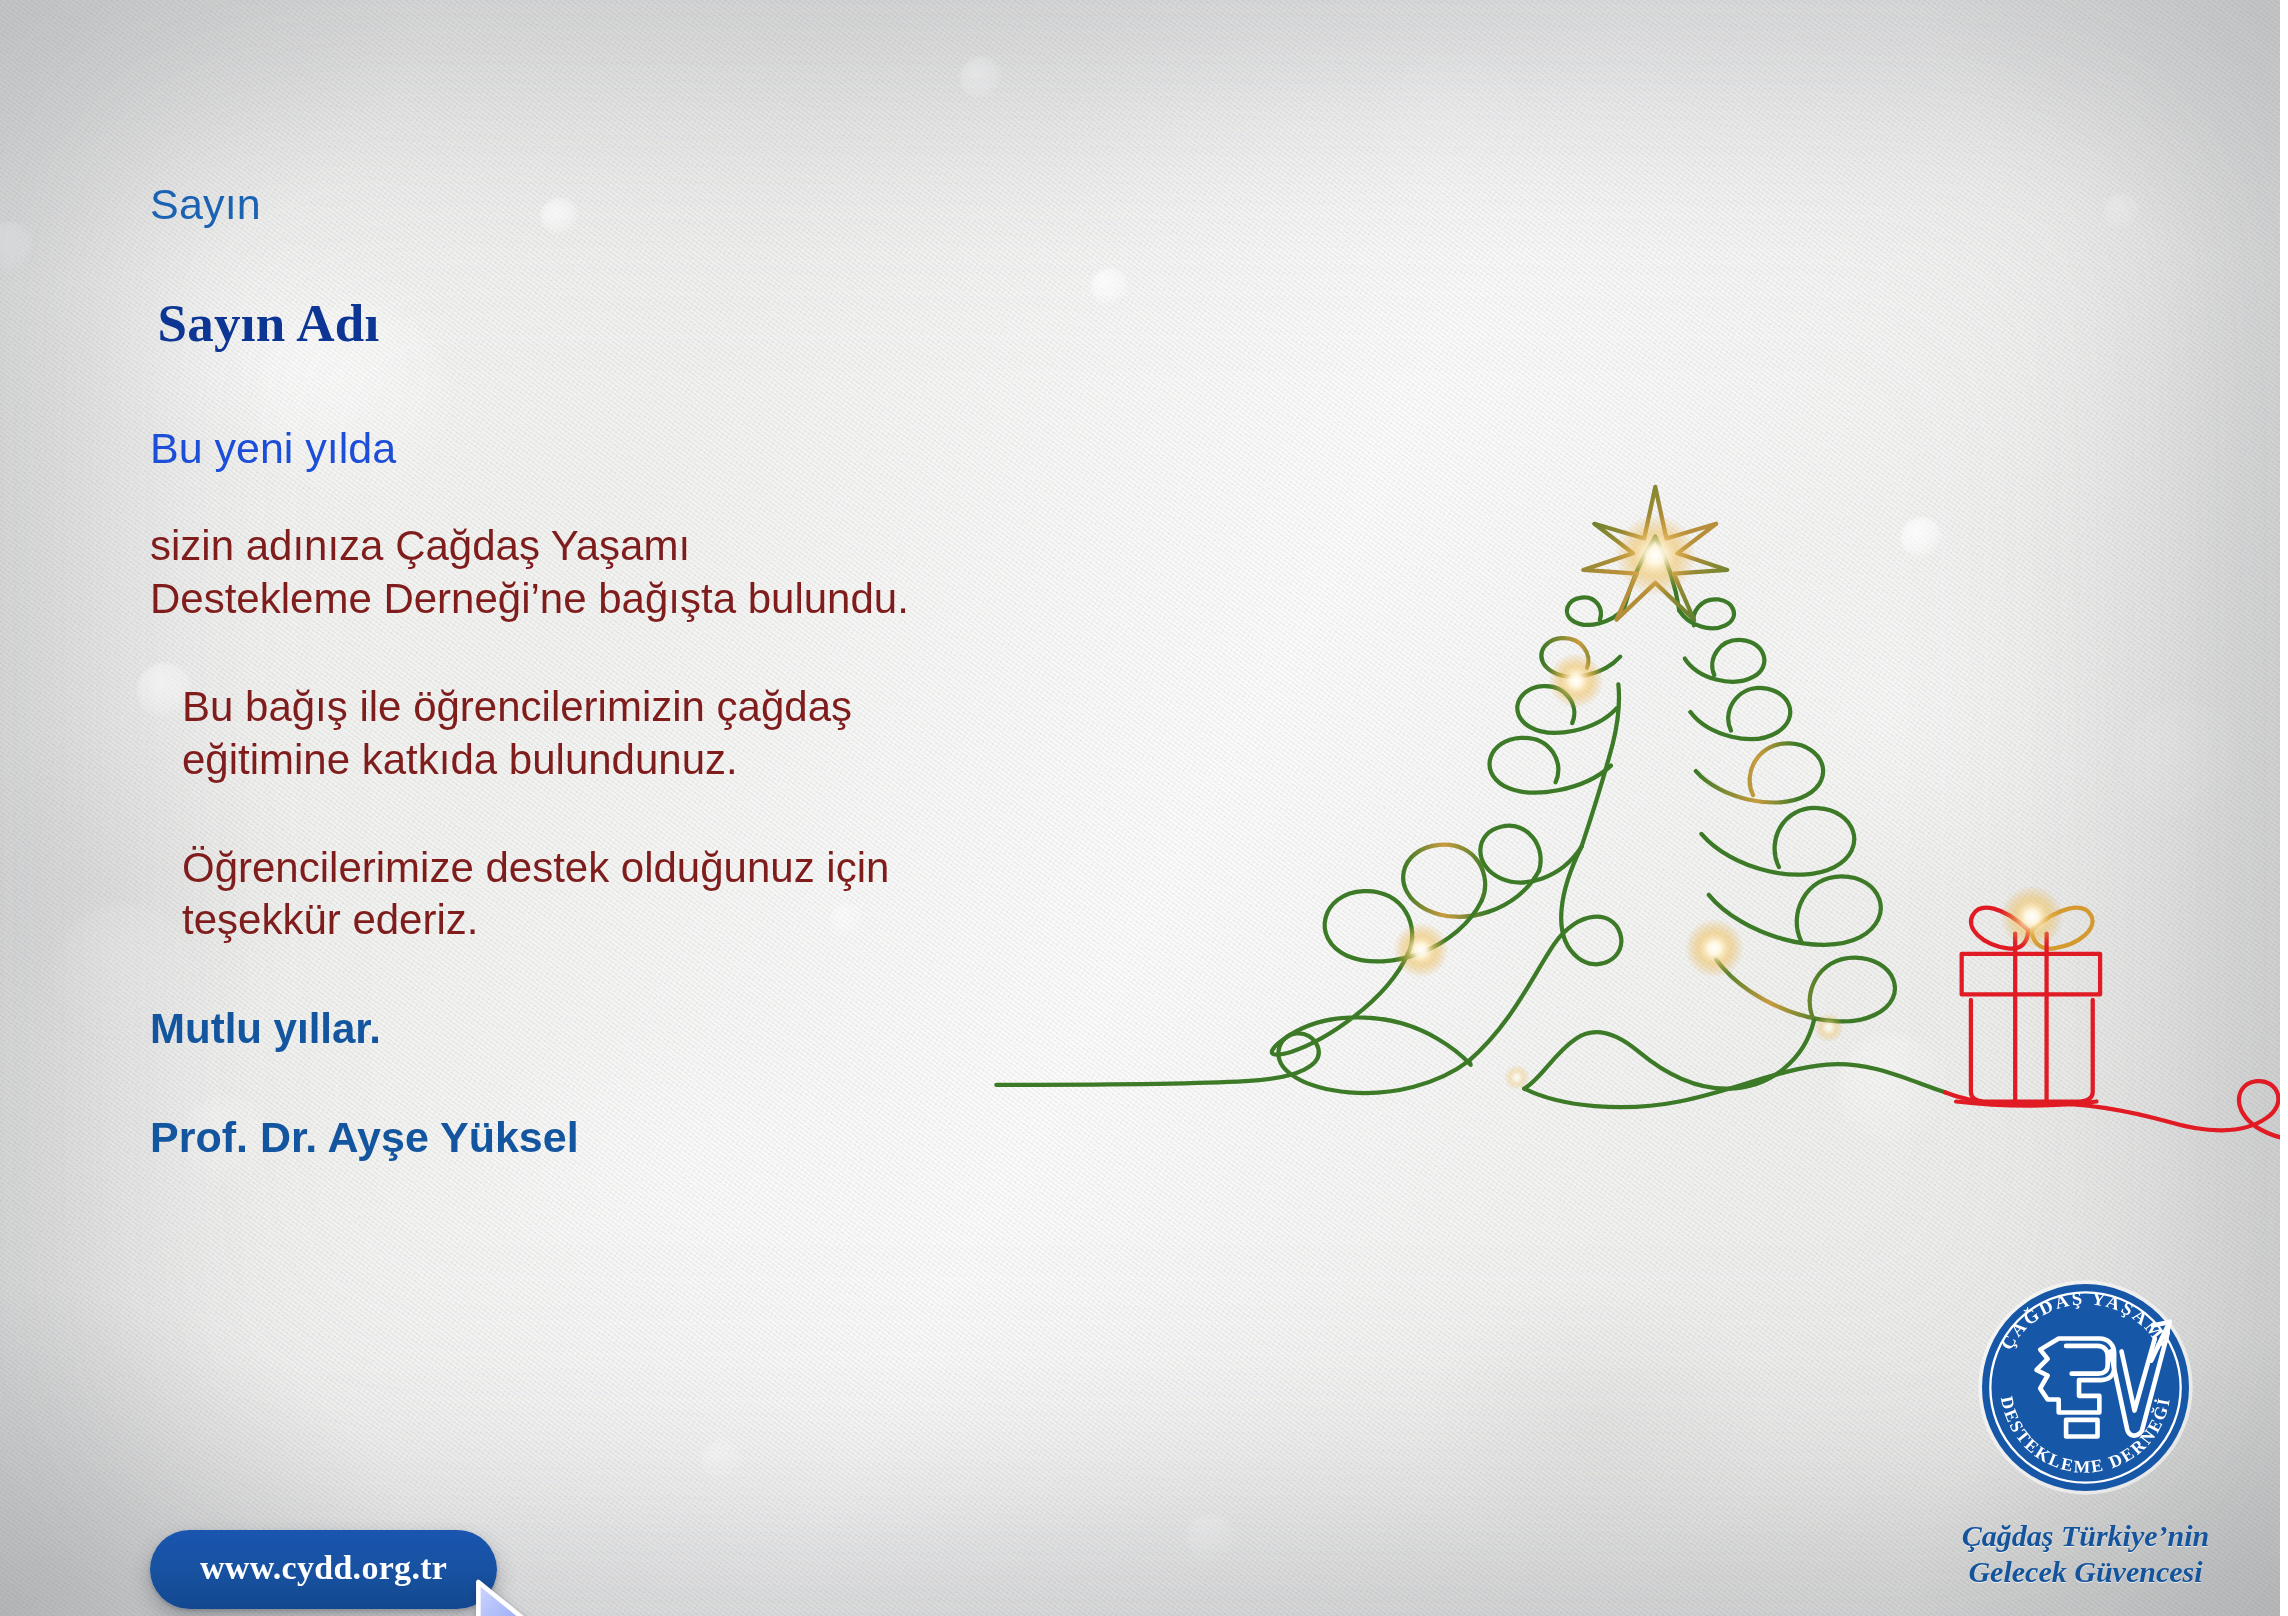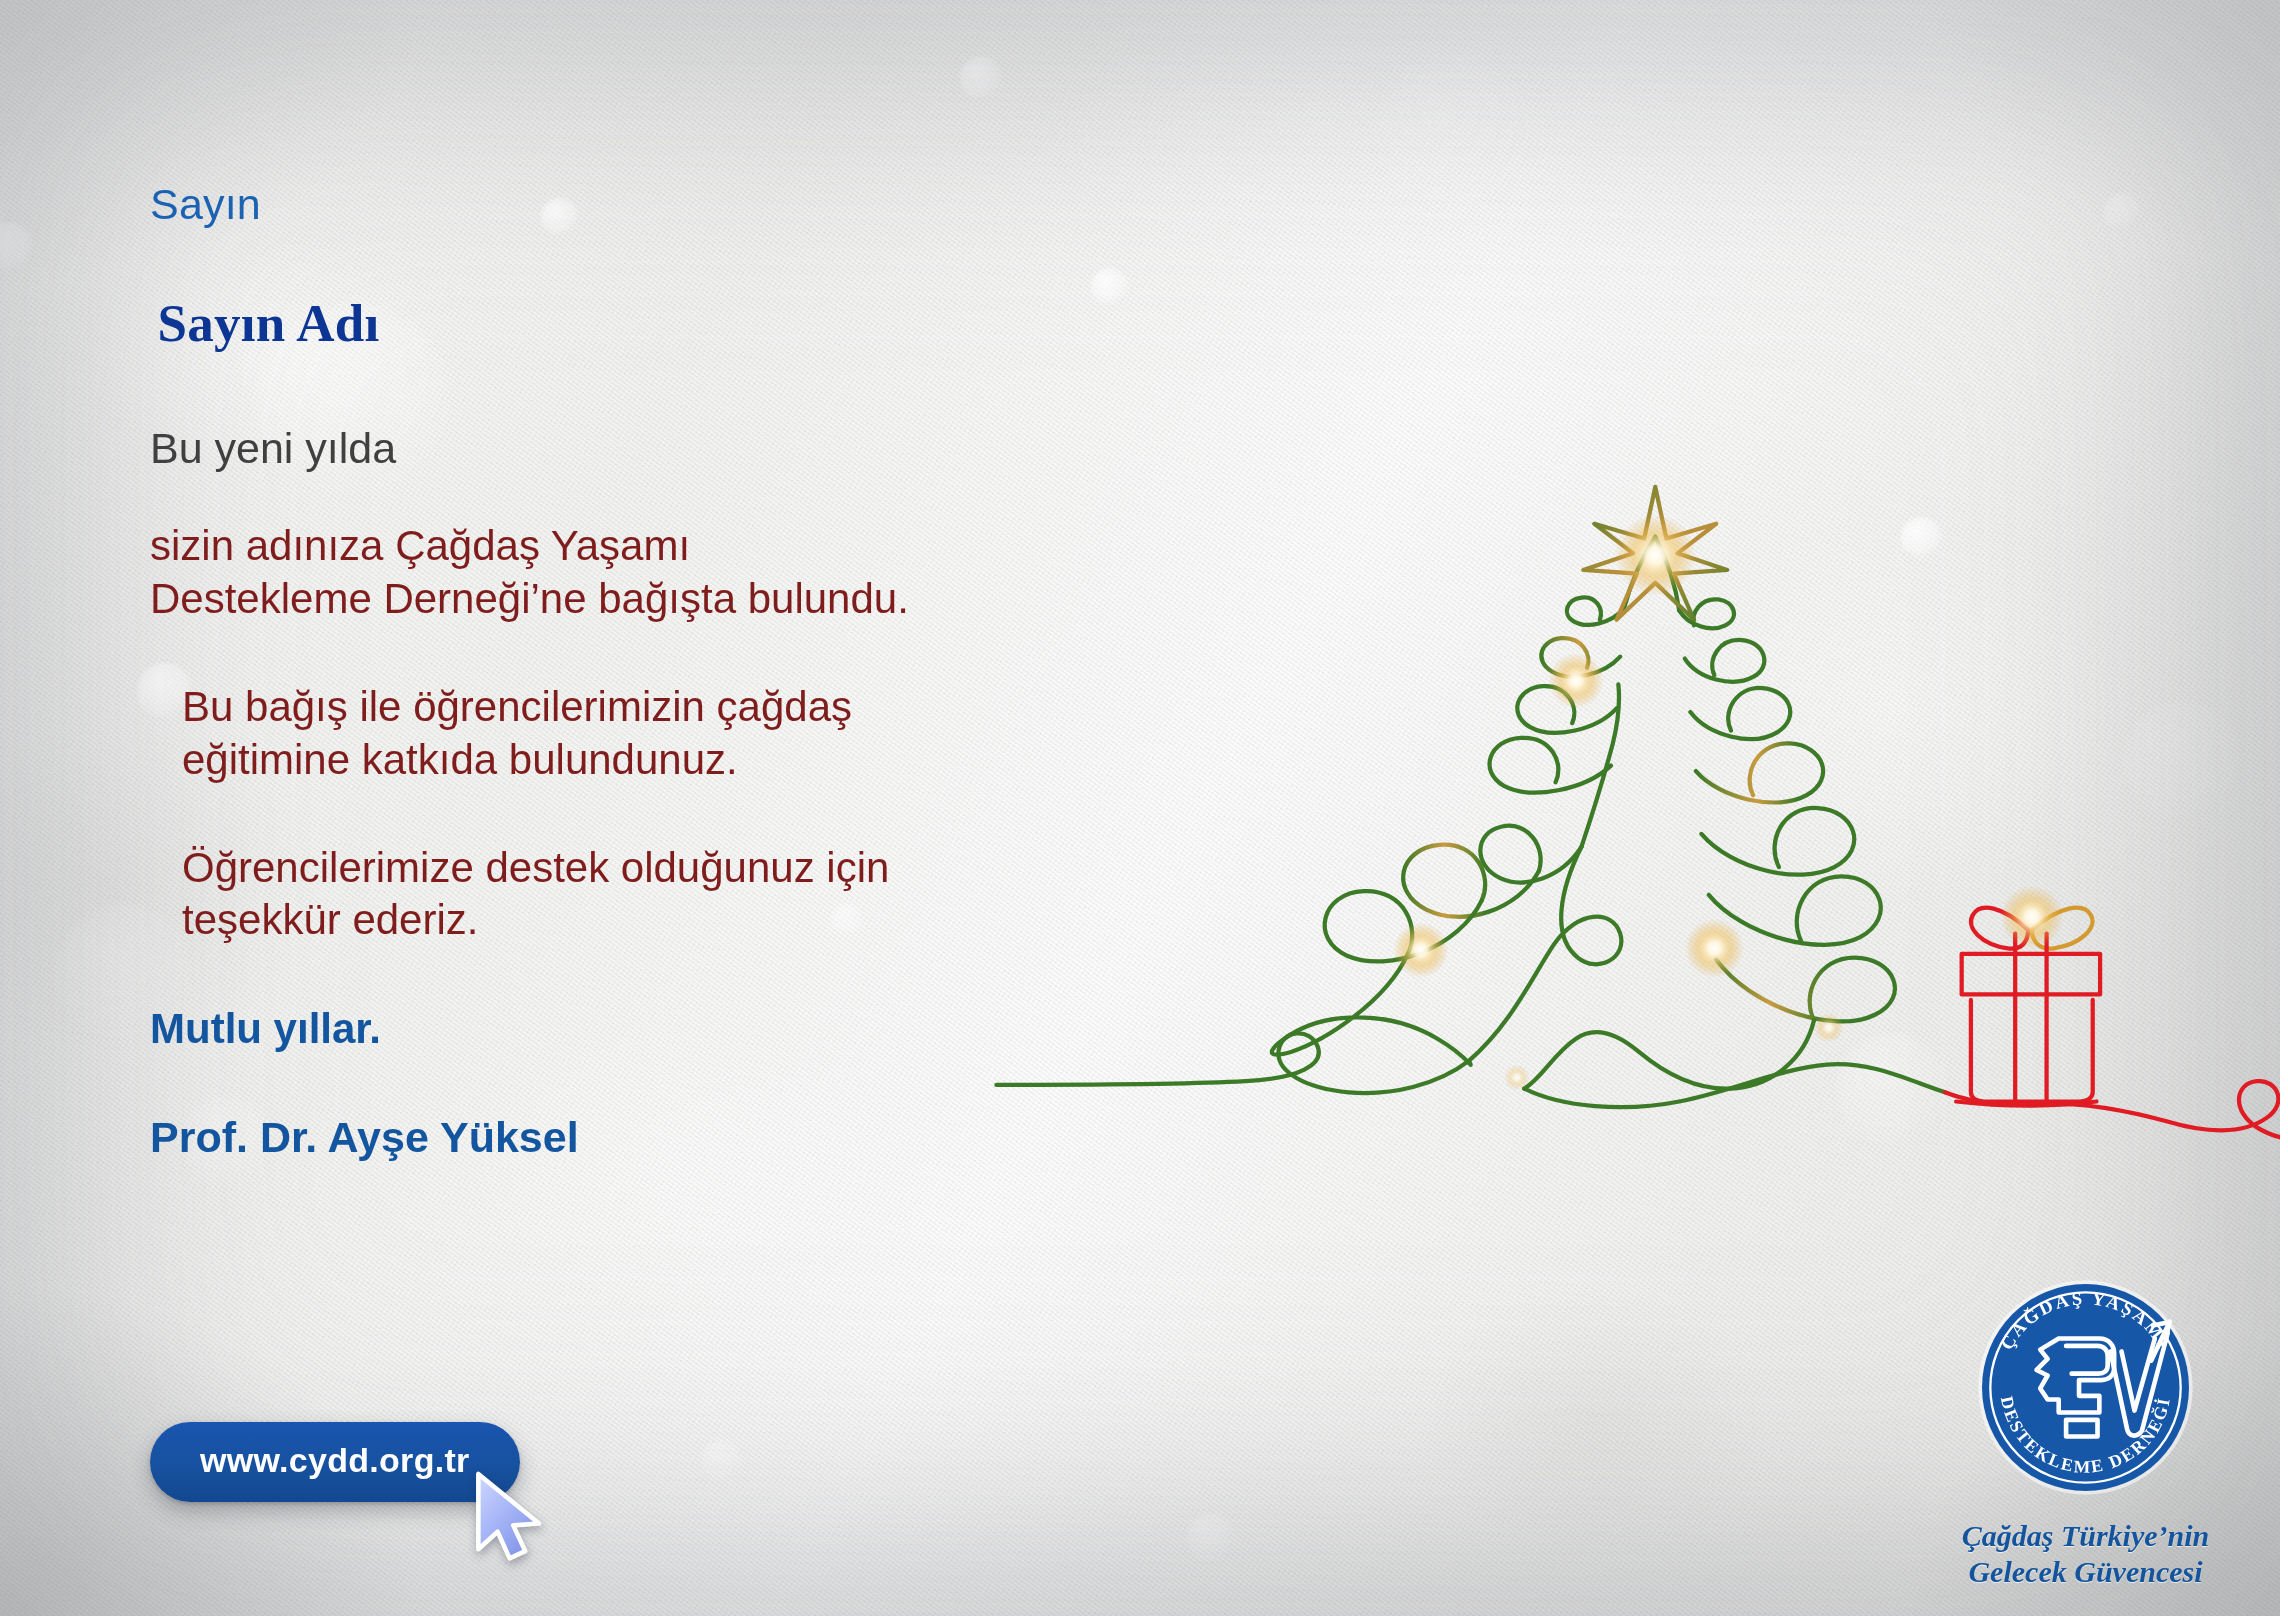--- a/index.html
+++ b/index.html
@@ -86,21 +86,21 @@
     font-family: "Liberation Serif", serif;
     color: #0d3694;
     font-size: 53px;
     font-weight: 700;
     letter-spacing: 0.3px;
     line-height: 1.1;
     margin-top: 66px;
     padding-left: 7.4px;
   }
   .t-lead {
-    color: #404040;
+    color: #1d4ed8;
     font-size: 43px;
     font-weight: 400;
     line-height: 1.1;
     margin-top: 72px;
   }
   .t-donor {
     font-family: "Liberation Serif", serif;
     color: #0d3694;
     font-size: 53px;
     font-weight: 700;
@@ -138,22 +138,23 @@
     font-weight: 400;
     font-style: italic;
     line-height: 1.1;
     margin-top: 11px;
   }
 
   
   .url-wrap {
     position: absolute;
     left: 150px;
-    top: 1422px;
+    top: 1530px;
     z-index: 7;
+    font-family: Liberation Serif, serif;
   }
   .url-pill {
     position: relative;
     display: inline-block;
     background: linear-gradient(180deg, #1a55b0 0%, #17519f 55%, #134890 100%);
     color: #ffffff;
     font-size: 34px;
     font-weight: 700;
     letter-spacing: 0.3px;
     padding: 19.4px 50px 22px 50px;

